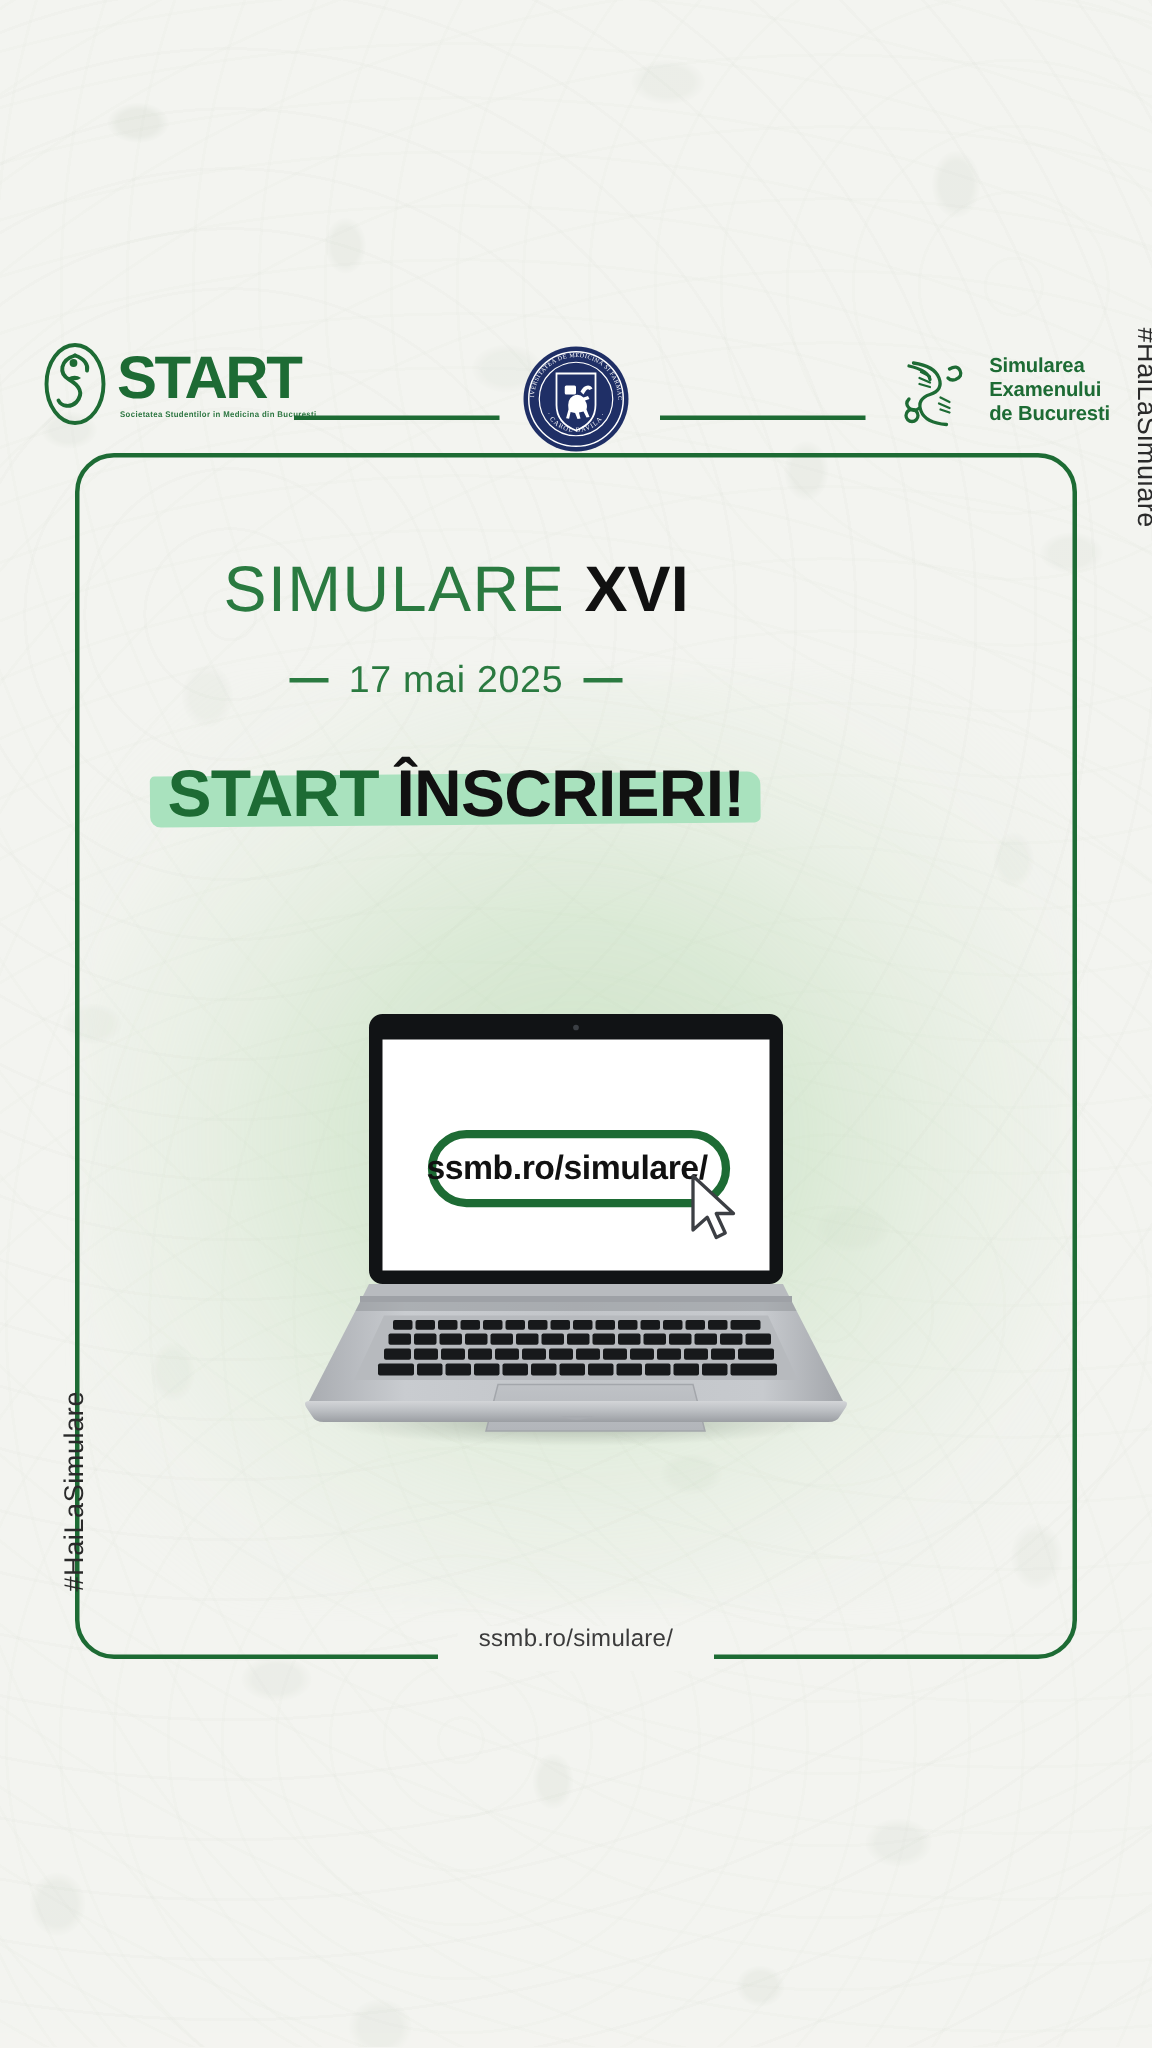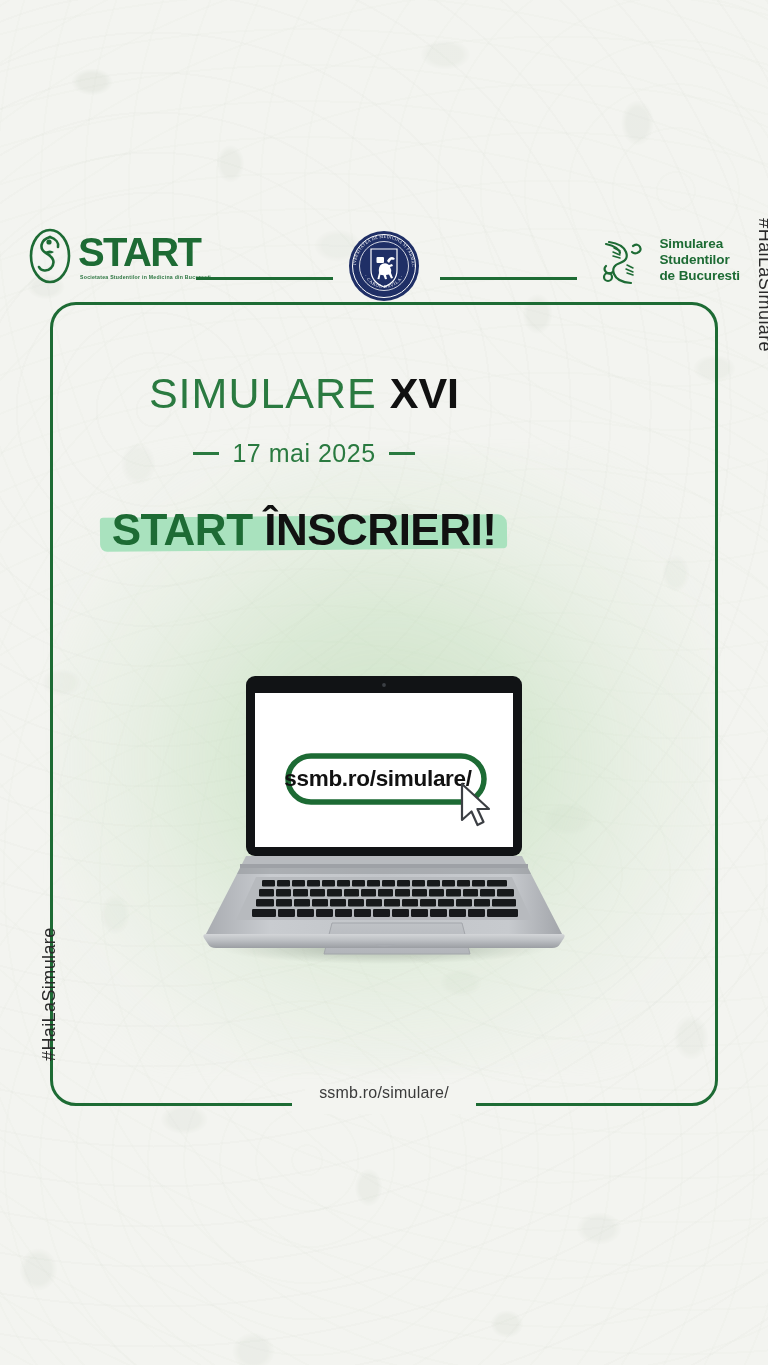--- a/index.html
+++ b/index.html
@@ -358,21 +358,21 @@
             <circle cx="11" cy="43" r="4"></circle>
           </g>
           <g stroke="#1d6b34" stroke-width="1.5" stroke-linecap="round">
             <path d="M17 14 l6 3 M16 18 l7 3 M16 22 l7 2"></path>
             <path d="M30 31 l6 3 M29 35 l7 3 M30 39 l6 2"></path>
           </g>
         </svg>
       </span>
       <span class="sea-text">
         <span>Simularea</span><br>
-        <span>Studentilor</span><br>
+        <span>Examenului</span><br>
         <span>de Bucuresti</span>
       </span>
     </div>
   </div>
 
   <div class="headline">
 
     <div class="title-main">
       <span class="t-green">SIMULARE</span>
       <span class="t-black">XVI</span>

